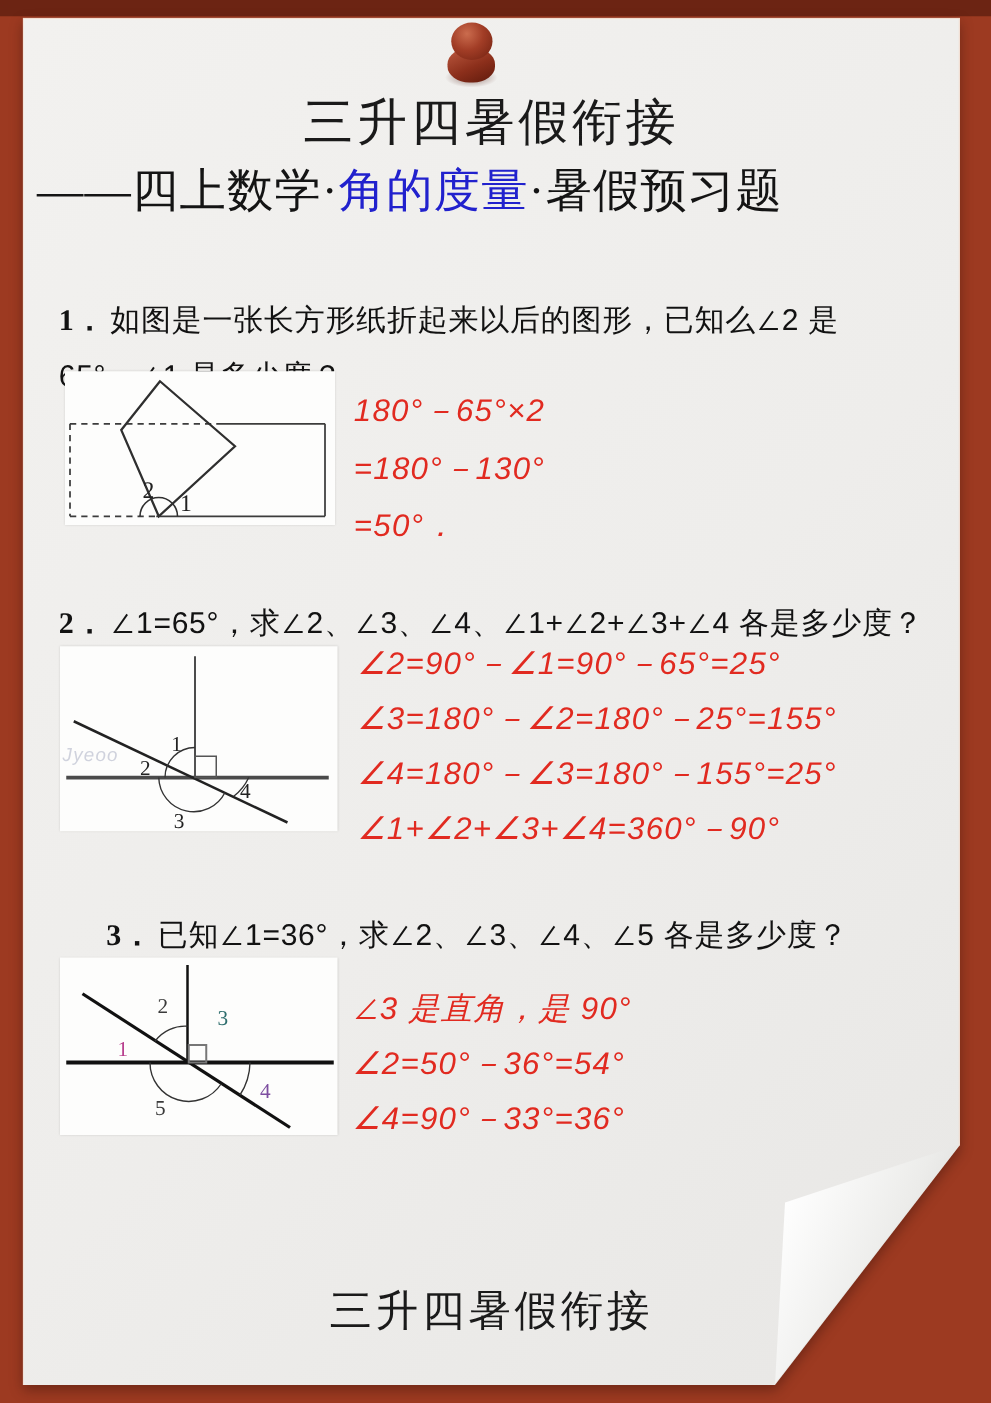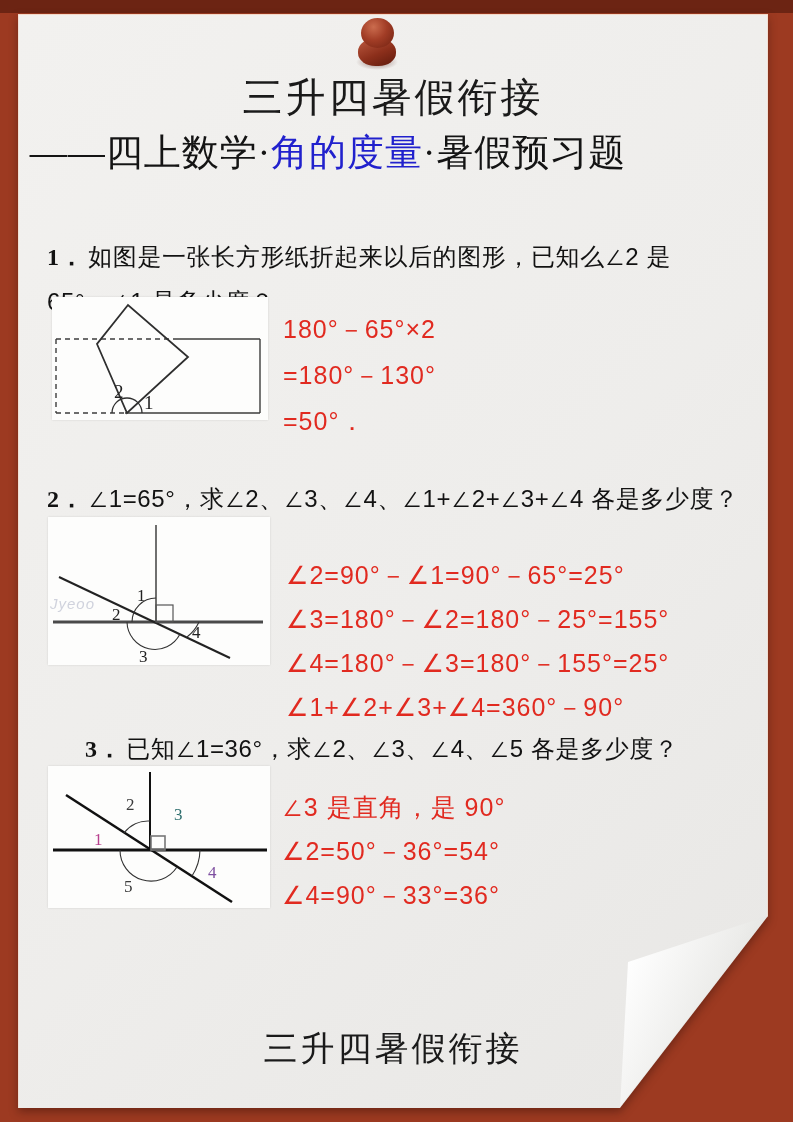--- a/index.html
+++ b/index.html
@@ -30,21 +30,21 @@
     font-family:"Liberation Serif",serif;font-size:40px;letter-spacing:3px;color:#1a1a1a;}
   .subtitle{position:absolute;left:0;top:114px;width:620px;text-align:center;
     font-family:"Liberation Serif",serif;font-size:37px;letter-spacing:1px;color:#141414;white-space:nowrap;}
   .subtitle .blue{color:#2121cd;}
   .q{position:absolute;color:#121212;font-size:24px;letter-spacing:.6px;}
   .q .line{height:45px;line-height:45px;white-space:nowrap;}
   .q .qnum{font-family:"Liberation Serif",serif;font-weight:bold;margin-right:4px;}
   .figure{position:absolute;background:#fdfdfc;box-shadow:0 0 2px rgba(0,0,0,.12);}
   .figure svg{display:block;}
   .answers{position:absolute;color:#e12a20;font-size:25px;letter-spacing:1px;}
-  .answers .aline{white-space:nowrap;}
+  .answers .aline{white-space:nowrap;font-style:italic;}
   .footer{position:absolute;left:0;top:1012px;width:750px;text-align:center;
     font-family:"Liberation Serif",serif;font-size:34px;letter-spacing:3px;color:#1a1a1a;}
   .fig-label{font-family:"Liberation Serif",serif;}
   .wm{font-style:italic;opacity:.45;}
 </style>
 </head>
 <body>
 
 <div class="top-strip"></div>
 
@@ -101,21 +101,21 @@
           <path d="M 79 105 A 28 28 0 0 0 132 117"></path>
           <path d="M 139 120 A 40 40 0 0 0 151 105"></path>
         </g>
         <text class="fig-label" x="89" y="84" font-size="17" fill="#222">1</text>
         <text class="fig-label" x="64" y="103" font-size="17" fill="#222">2</text>
         <text class="fig-label" x="91" y="145" font-size="17" fill="#222">3</text>
         <text class="fig-label" x="144" y="121" font-size="17" fill="#222">4</text>
       </svg>
     </div>
 
-    <div class="answers" style="left:268px;top:495px;margin-top:44px;">
+    <div class="answers" style="left:268px;top:495px;">
       <div class="aline" style="line-height:44px;">∠2=90°－∠1=90°－65°=25°</div>
       <div class="aline" style="line-height:44px;">∠3=180°－∠2=180°－25°=155°</div>
       <div class="aline" style="line-height:44px;">∠4=180°－∠3=180°－155°=25°</div>
       <div class="aline" style="line-height:44px;">∠1+∠2+∠3+∠4=360°－90°</div>
     </div>
 
     <div class="q" style="left:29px;top:712px;margin-left:38px;">
       <div class="line"><span class="qnum">3．</span><span>已知∠1=36°，求∠2、∠3、∠4、∠5 各是多少度？</span></div>
     </div>
 

